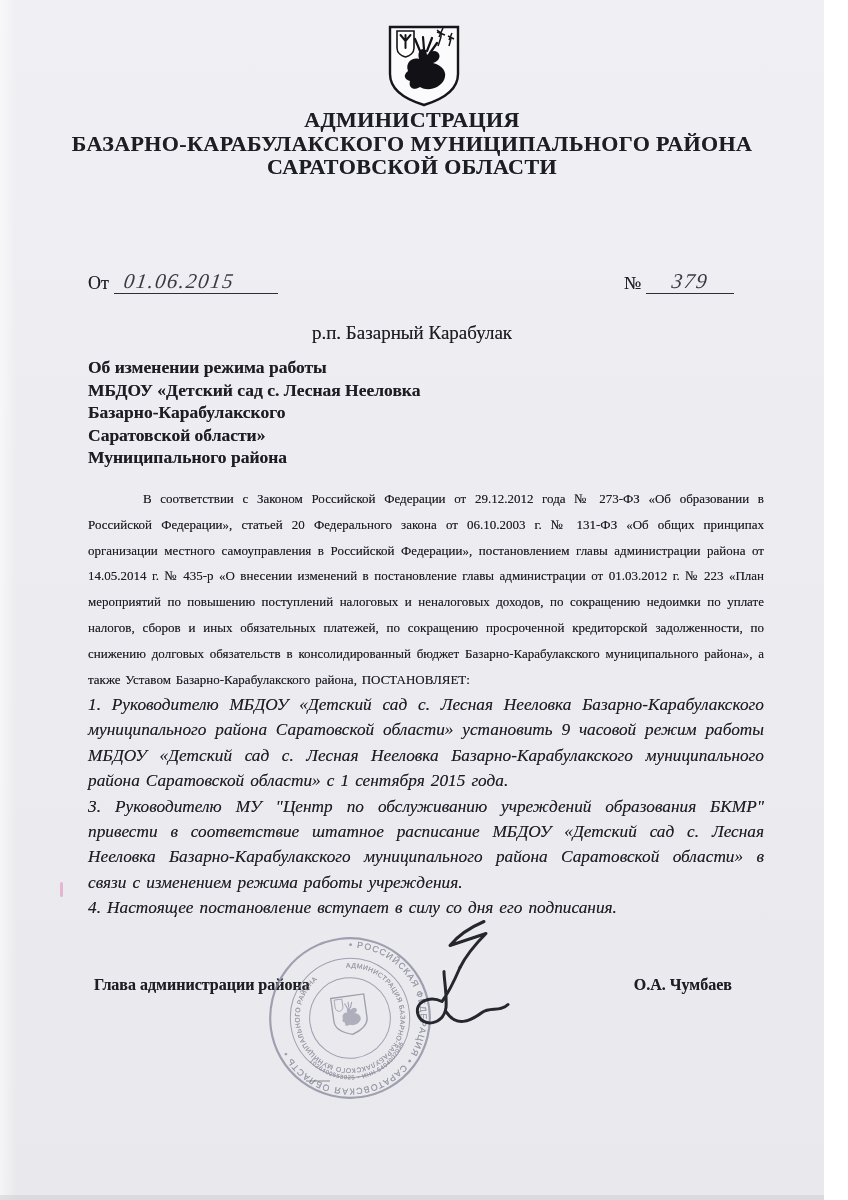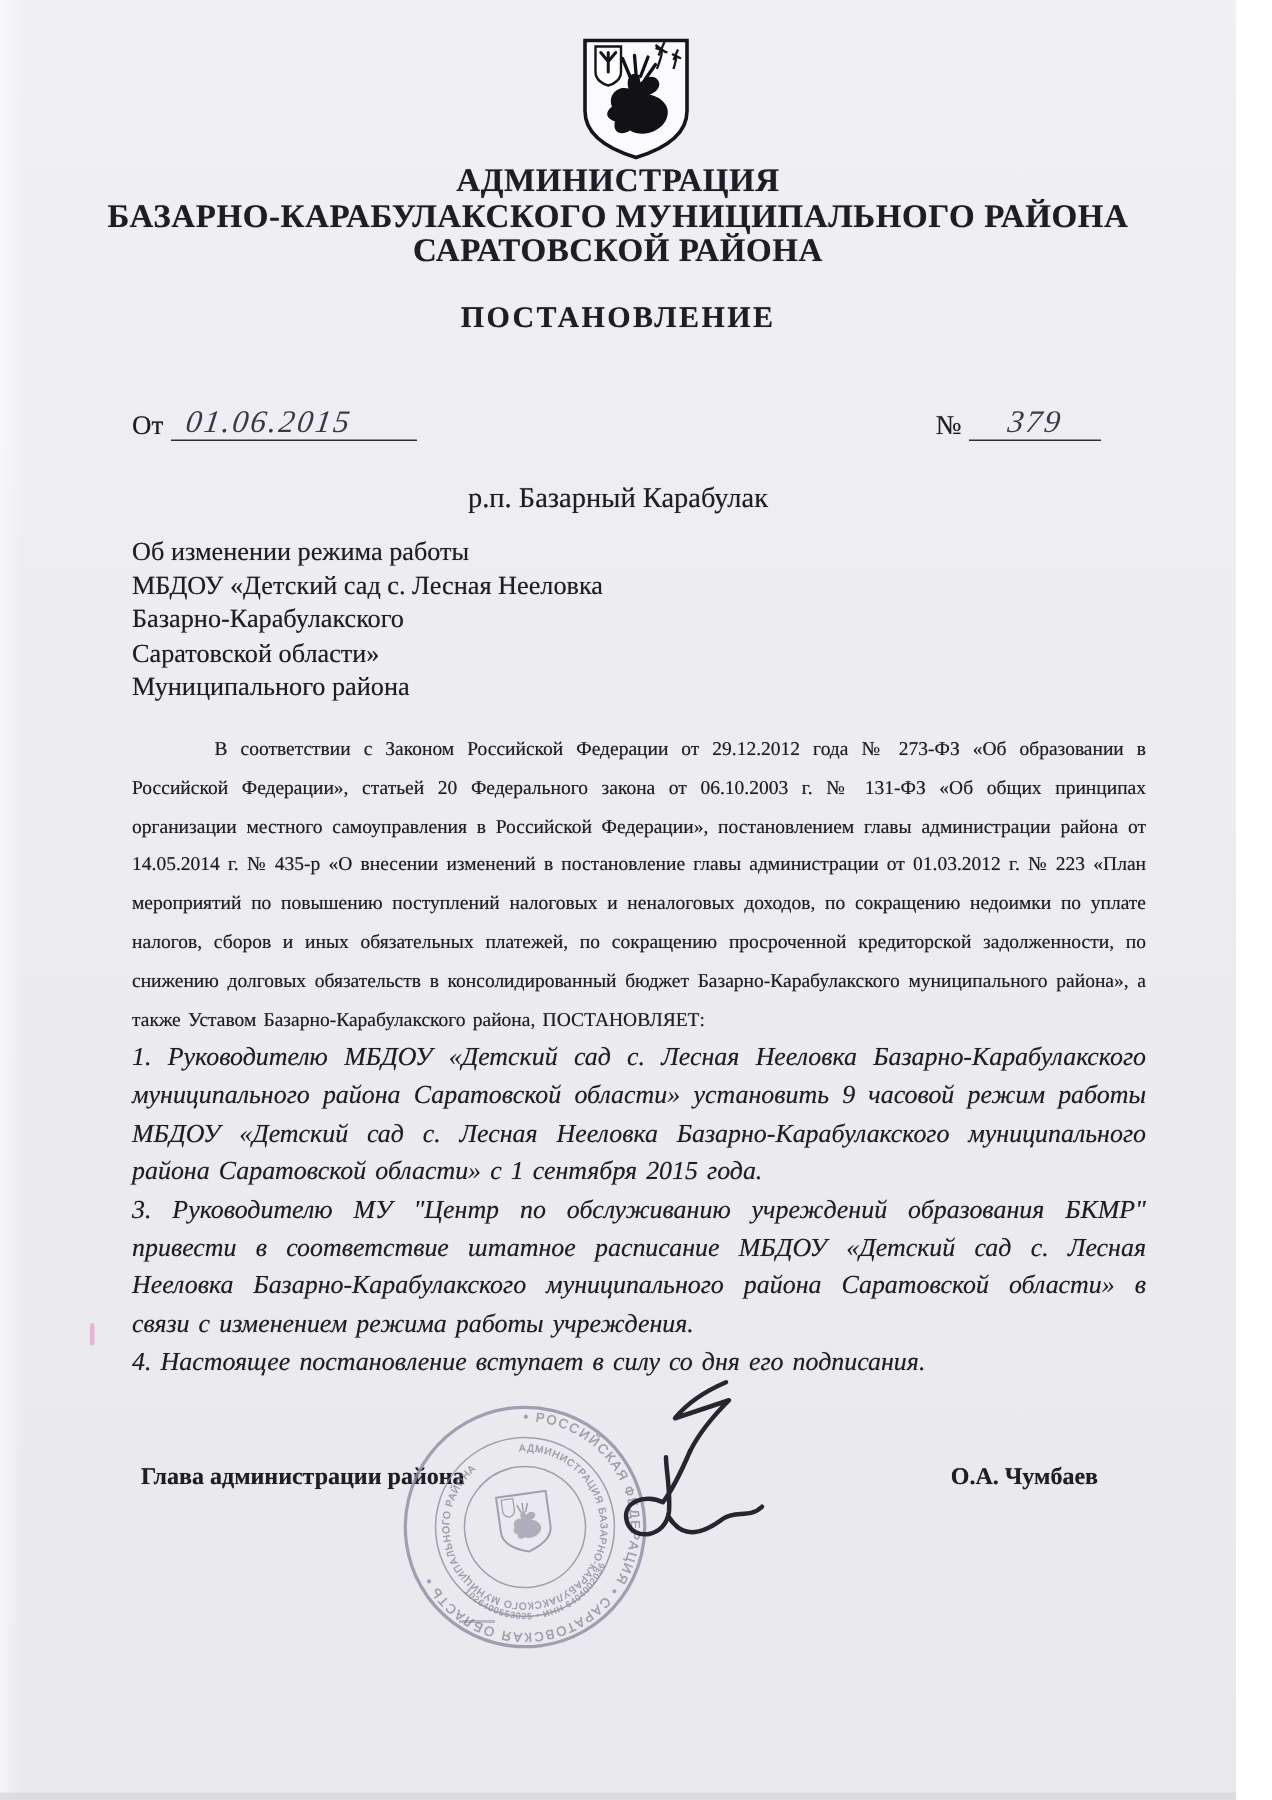--- a/index.html
+++ b/index.html
@@ -29,21 +29,21 @@
   .meta-group{display:flex;align-items:flex-end;gap:5px;margin-top:16px;}
   .fill-line{display:inline-block;border-bottom:1.6px solid #2e2e38;}
   .date-line{width:150px;padding:0 4px 0 10px;}
   .num-line{width:88px;text-align:center;padding-bottom:0;}
   .handwriting{font-style:italic;font-size:21px;letter-spacing:1.6px;
     color:var(--handwriting);transform:skewX(-8deg);display:inline-block;
     line-height:1.1;text-shadow:none;}
 
   .place{position:absolute;top:322px;left:0;width:100%;text-align:center;font-size:19px;}
 
-  .subject{position:absolute;top:356px;left:88px;font-weight:400;
+  .subject{position:absolute;top:356px;left:88px;font-weight:700;
     font-size:17.5px;line-height:22.6px;}
 
   .preamble{position:absolute;top:486px;left:88px;width:676px;
     font-size:13px;line-height:25.8px;text-align:justify;
     text-indent:55px;word-spacing:0.12em;margin:0;}
 
   .items{position:absolute;top:692px;left:88px;width:676px;
     font-size:17.3px;line-height:25.4px;text-align:justify;word-spacing:0.1em;font-style:italic;}
   .items p{margin:0;}
 
@@ -82,24 +82,23 @@
       <path d="M63,22 C64,18 65,16 65,13"></path>
       <path d="M65,13 m-3,-1 l6,3 M66,9 l-3,7"></path>
     </g>
     <path d="M22,47 C19,39 26,33 33,35 C31,28 35,23 40,26 L41,31 C45,26 51,26 53,30 C55,34 51,38 47,39 C56,41 62,48 58,56 C54,64 42,68 34,63 C28,67 22,64 24,57 C18,55 17,51 22,47 Z" fill="#111116"></path>
     <path d="M34,27 L29,15 M38,25 L37,13 M41,27 L46,14 M44,29 L51,19" stroke="#111116" stroke-width="2.2" stroke-linecap="round"></path>
   </svg>
 
   <div class="org-header">
     <div>АДМИНИСТРАЦИЯ</div>
     <div>БАЗАРНО-КАРАБУЛАКСКОГО МУНИЦИПАЛЬНОГО РАЙОНА</div>
-    <div>САРАТОВСКОЙ РАЙОНА</div>
+    <div>САРАТОВСКОЙ ОБЛАСТИ</div>
   </div>
 
-  <div class="doc-type">ПОСТАНОВЛЕНИЕ</div>
 
   <div class="meta-row">
     <div class="meta-group">
       <span>От</span>
       <span class="fill-line date-line"><span class="handwriting">01.06.2015</span></span>
     </div>
     <div class="meta-group">
       <span>№</span>
       <span class="fill-line num-line"><span class="handwriting">379</span></span>
     </div>

